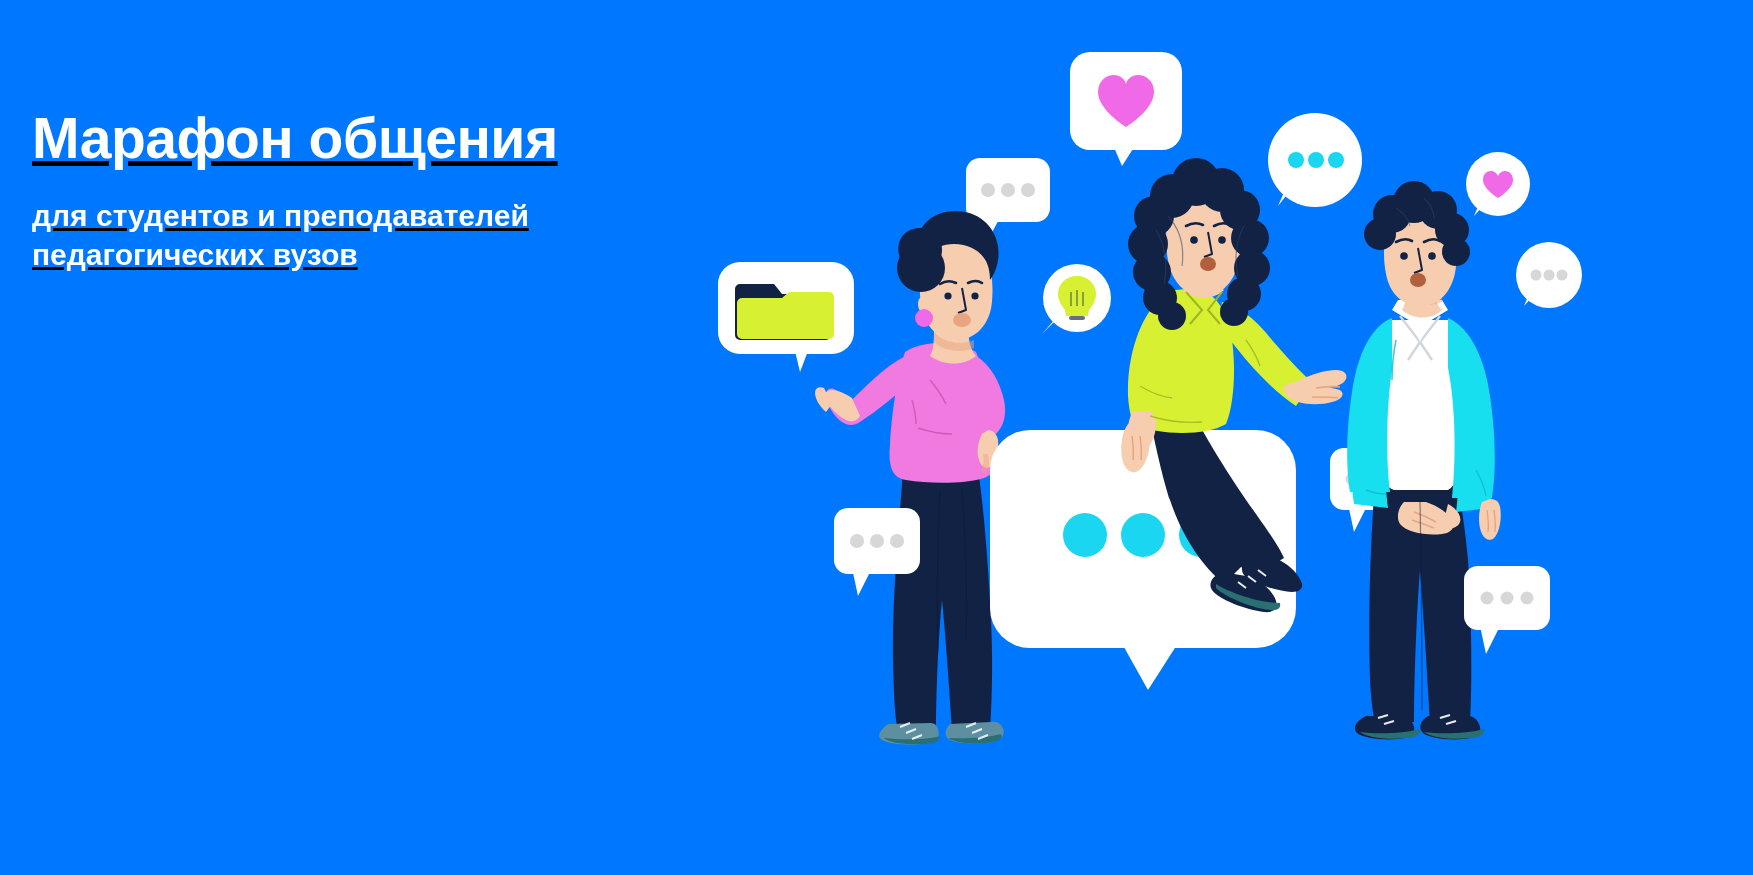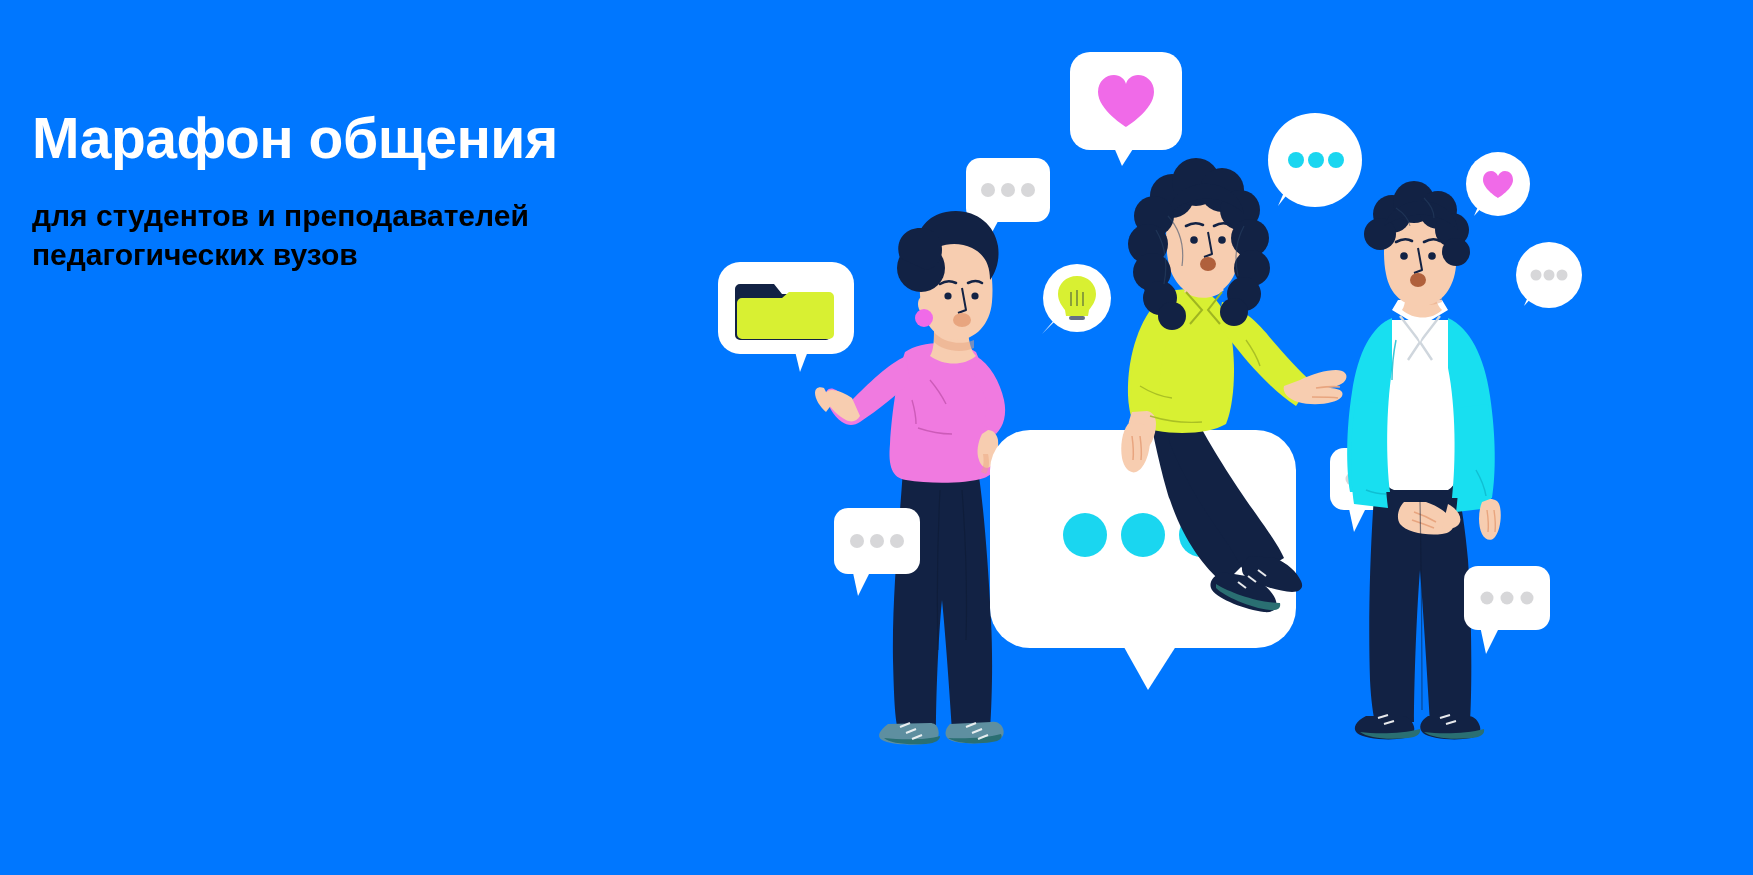--- a/index.html
+++ b/index.html
@@ -10,33 +10,34 @@
     font-family:"Liberation Sans","DejaVu Sans",sans-serif;
   }
   .banner{
     position:relative;width:1753px;height:875px;
     background:#0077ff;overflow:hidden;
   }
   
   .copy{
     position:absolute;left:32px;top:108px;width:700px;
     z-index:40;
+    text-decoration:underline;
   }
   .headline{
     margin:0;
     color:#ffffff;
     font-size:57px;
     line-height:1.08;
     font-weight:700;
     letter-spacing:-0.5px;
     white-space:nowrap;
   }
   .subhead{
     margin:26px 0 0 0;
-    color:#000000;
+    color:#ffffff;
     font-size:30px;
     line-height:1.33;
     font-weight:700;
     max-width:660px;
   }
   
   .art{
     position:absolute;left:0;top:0;width:1753px;height:875px;
     z-index:10;
   }

